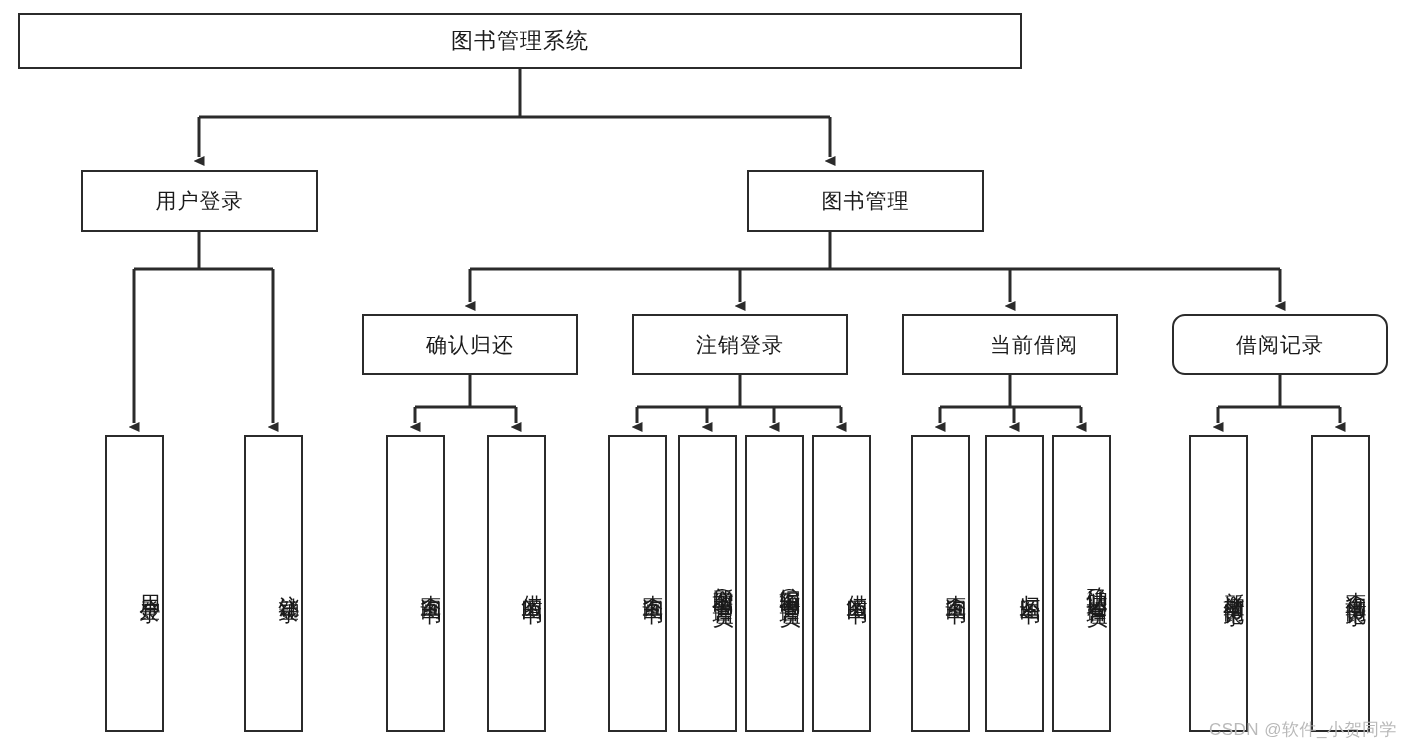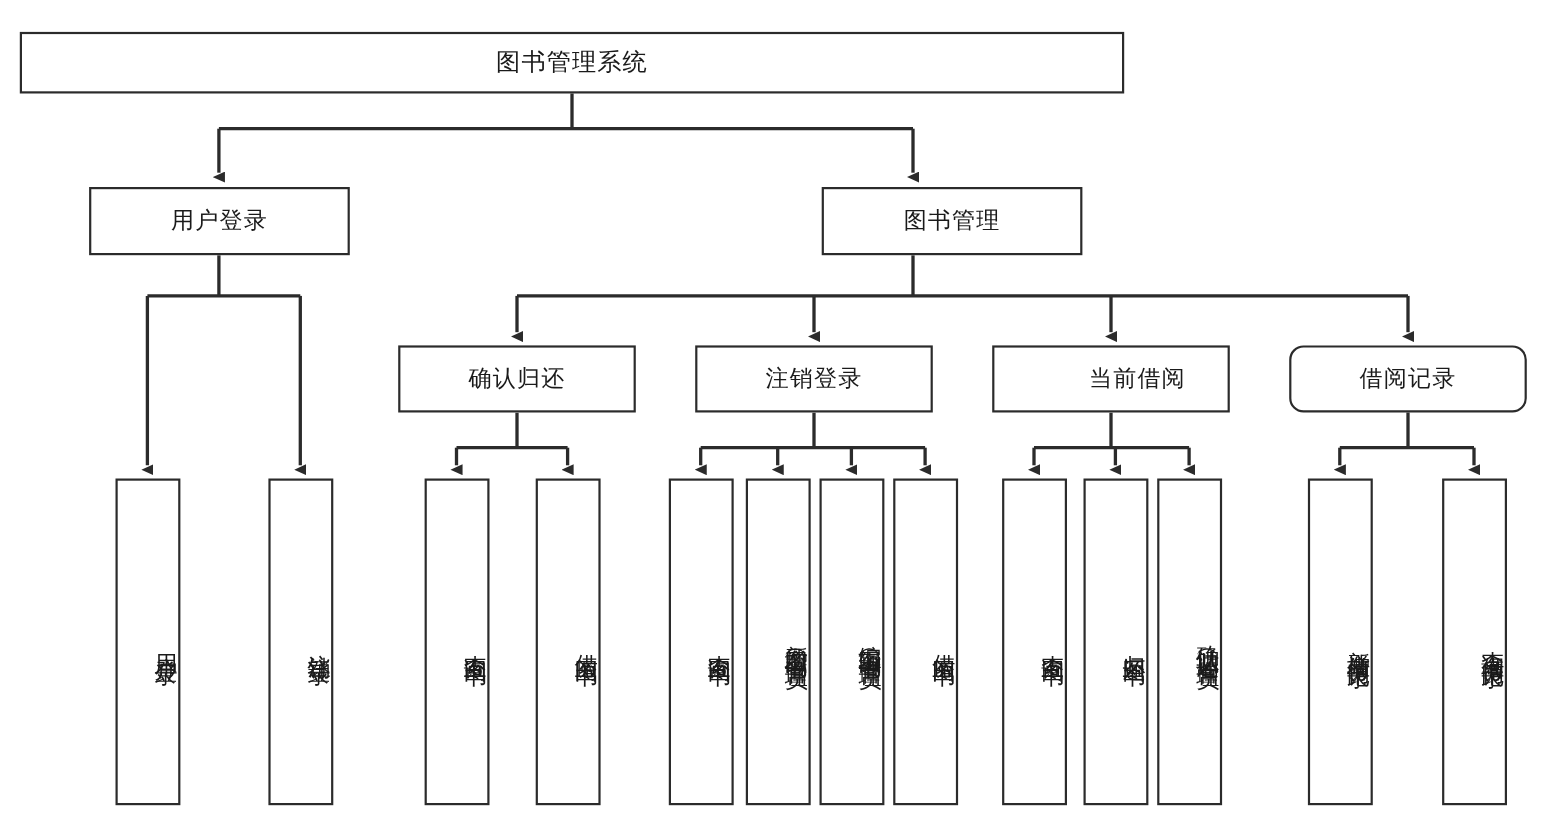--- a/index.html
+++ b/index.html
@@ -119,21 +119,21 @@
       <path d="M1014,407 L1014,423" marker-end="url(#arrow)"></path>
       <path d="M1081,407 L1081,423" marker-end="url(#arrow)"></path>
 
       <path d="M1280,375 L1280,407"></path>
       <path d="M1218,407 L1340,407"></path>
       <path d="M1218,407 L1218,423" marker-end="url(#arrow)"></path>
       <path d="M1340,407 L1340,423" marker-end="url(#arrow)"></path>
     </g>
   </svg>
 
-  <div class="node horiz root" style="left:18px; top:13px; width:1004px; height:56px;margin-top:16px;">
+  <div class="node horiz root" style="left:18px; top:13px; width:1004px; height:56px;">
     <span>图书管理系统</span>
   </div>
 
   <div class="node horiz" style="left:81px; top:170px; width:237px; height:62px;">
     <span>用户登录</span>
   </div>
   <div class="node horiz" style="left:711px; top:170px; width:237px; height:62px;margin-left:36px;">
     <span>图书管理</span>
   </div>
 
@@ -187,13 +187,14 @@
     <span>确认归还（管理员）</span>
   </div>
 
   <div class="node vert" style="left:1189px; top:435px; width:59px; height:297px;">
     <span>新增借阅记录</span>
   </div>
   <div class="node vert" style="left:1311px; top:435px; width:59px; height:297px;">
     <span>查询借阅记录</span>
   </div>
 
+  <div id="watermark">CSDN @软件_小贺同学</div>
 </div>
 
 </body></html>

